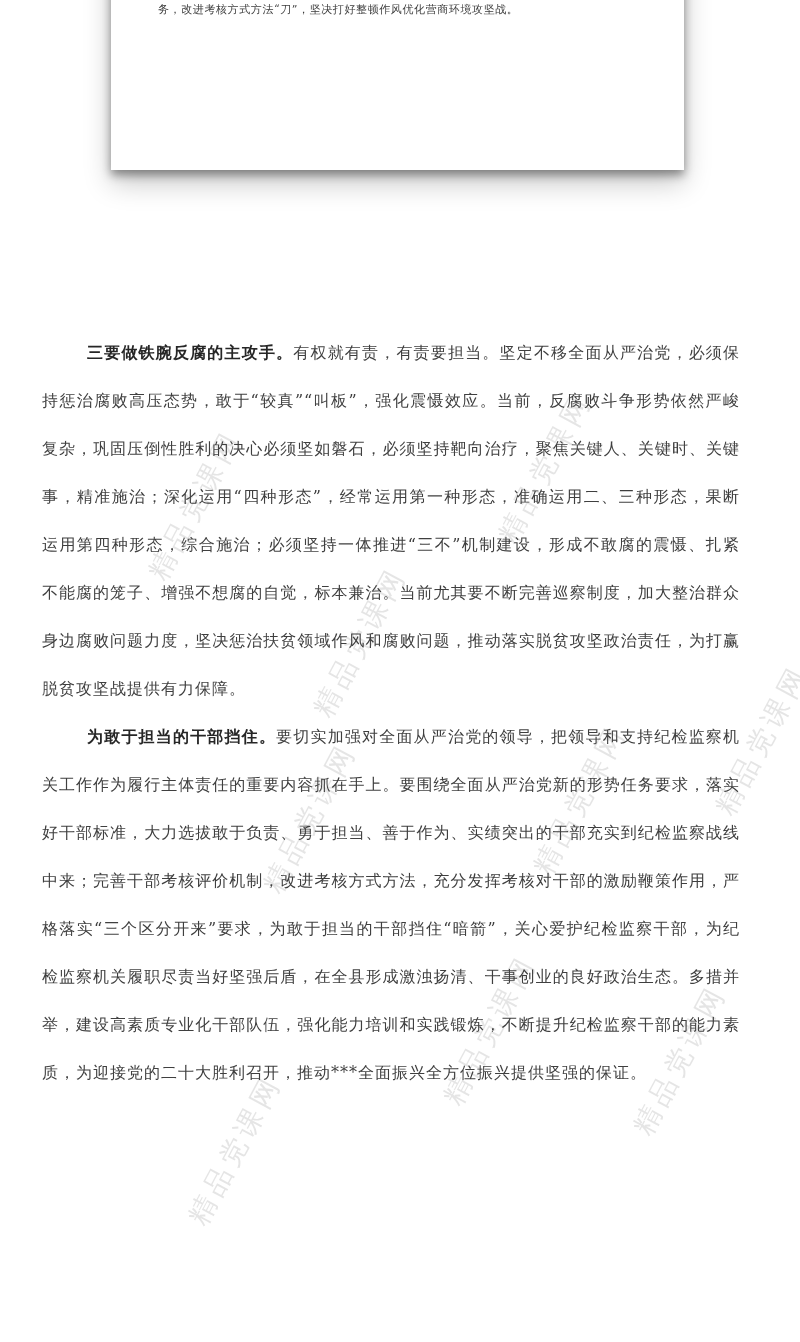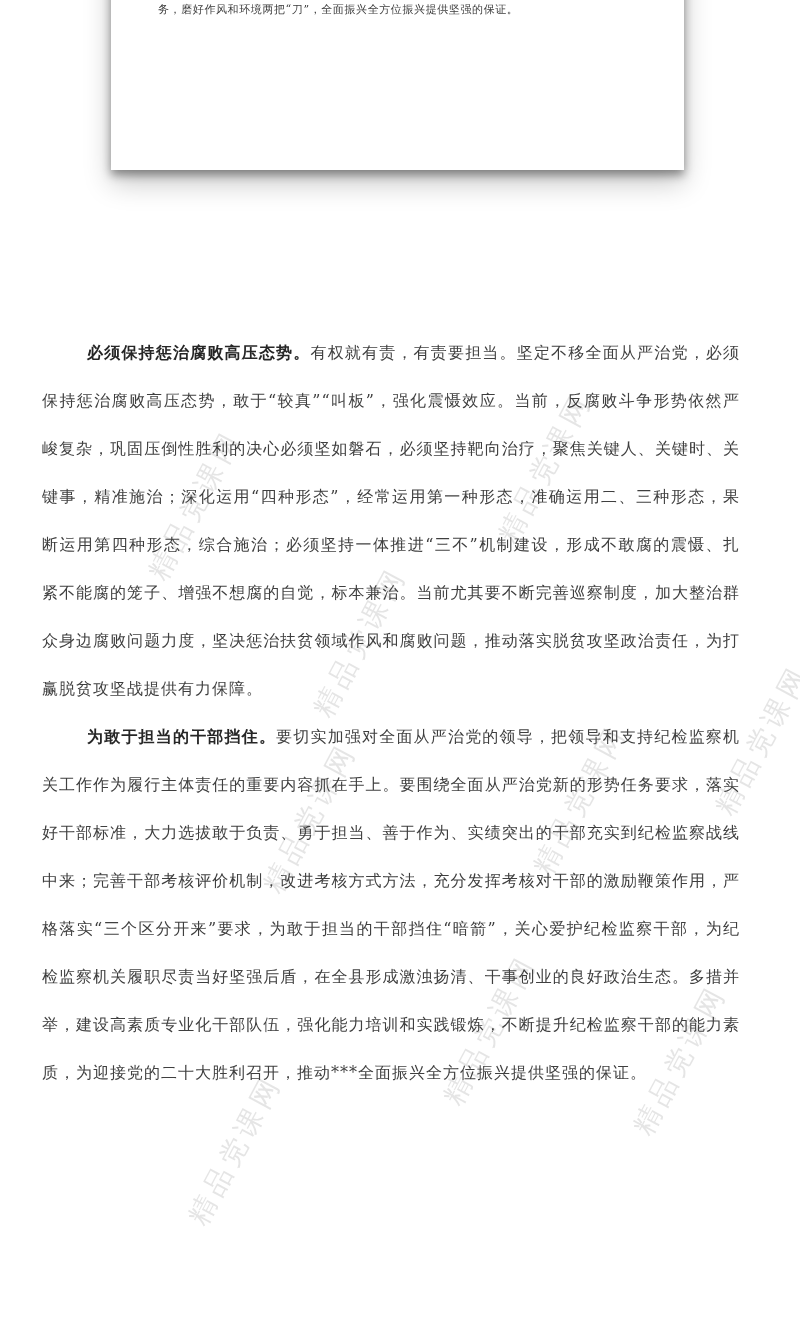--- a/index.html
+++ b/index.html
@@ -48,31 +48,31 @@
     color:#3f3f3f;
     text-align:justify;
   }
   .doc p{margin:0;text-indent:45px;}
   .doc .lead{font-weight:bold;color:#262626;}
 </style>
 </head>
 <body>
 
 <div class="prev-card">
-  <div class="prev-text">务，磨好作风和环境两把“刀”，全面振兴全方位振兴提供坚强的保证。</div>
+  <div class="prev-text">务，改进考核方式方法“刀”，坚决打好整顿作风优化营商环境攻坚战。</div>
 </div>
 
 <div class="wm-layer">
   <span class="wm" style="left:195px;top:505px">精品党课网</span>
   <span class="wm" style="left:545px;top:468px">精品党课网</span>
   <span class="wm" style="left:360px;top:642px">精品党课网</span>
   <span class="wm" style="left:310px;top:818px">精品党课网</span>
   <span class="wm" style="left:580px;top:800px">精品党课网</span>
   <span class="wm" style="left:762px;top:740px">精品党课网</span>
   <span class="wm" style="left:490px;top:1030px">精品党课网</span>
   <span class="wm" style="left:680px;top:1060px">精品党课网</span>
   <span class="wm" style="left:235px;top:1150px">精品党课网</span>
 </div>
 
 <div class="doc">
-  <p><b class="lead">必须保持惩治腐败高压态势。</b><span>有权就有责，有责要担当。坚定不移全面从严治党，必须保持惩治腐败高压态势，敢于“较真”“叫板”，强化震慑效应。当前，反腐败斗争形势依然严峻复杂，巩固压倒性胜利的决心必须坚如磐石，必须坚持靶向治疗，聚焦关键人、关键时、关键事，精准施治；深化运用“四种形态”，经常运用第一种形态，准确运用二、三种形态，果断运用第四种形态，综合施治；必须坚持一体推进“三不”机制建设，形成不敢腐的震慑、扎紧不能腐的笼子、增强不想腐的自觉，标本兼治。当前尤其要不断完善巡察制度，加大整治群众身边腐败问题力度，坚决惩治扶贫领域作风和腐败问题，推动落实脱贫攻坚政治责任，为打赢脱贫攻坚战提供有力保障。</span></p>
+  <p><b class="lead">三要做铁腕反腐的主攻手。</b><span>有权就有责，有责要担当。坚定不移全面从严治党，必须保持惩治腐败高压态势，敢于“较真”“叫板”，强化震慑效应。当前，反腐败斗争形势依然严峻复杂，巩固压倒性胜利的决心必须坚如磐石，必须坚持靶向治疗，聚焦关键人、关键时、关键事，精准施治；深化运用“四种形态”，经常运用第一种形态，准确运用二、三种形态，果断运用第四种形态，综合施治；必须坚持一体推进“三不”机制建设，形成不敢腐的震慑、扎紧不能腐的笼子、增强不想腐的自觉，标本兼治。当前尤其要不断完善巡察制度，加大整治群众身边腐败问题力度，坚决惩治扶贫领域作风和腐败问题，推动落实脱贫攻坚政治责任，为打赢脱贫攻坚战提供有力保障。</span></p>
   <p><b class="lead">为敢于担当的干部挡住。</b><span>要切实加强对全面从严治党的领导，把领导和支持纪检监察机关工作作为履行主体责任的重要内容抓在手上。要围绕全面从严治党新的形势任务要求，落实好干部标准，大力选拔敢于负责、勇于担当、善于作为、实绩突出的干部充实到纪检监察战线中来；完善干部考核评价机制，改进考核方式方法，充分发挥考核对干部的激励鞭策作用，严格落实“三个区分开来”要求，为敢于担当的干部挡住“暗箭”，关心爱护纪检监察干部，为纪检监察机关履职尽责当好坚强后盾，在全县形成激浊扬清、干事创业的良好政治生态。多措并举，建设高素质专业化干部队伍，强化能力培训和实践锻炼，不断提升纪检监察干部的能力素质，为迎接党的二十大胜利召开，推动***全面振兴全方位振兴提供坚强的保证。</span></p>
 </div>
 
 </body></html>

